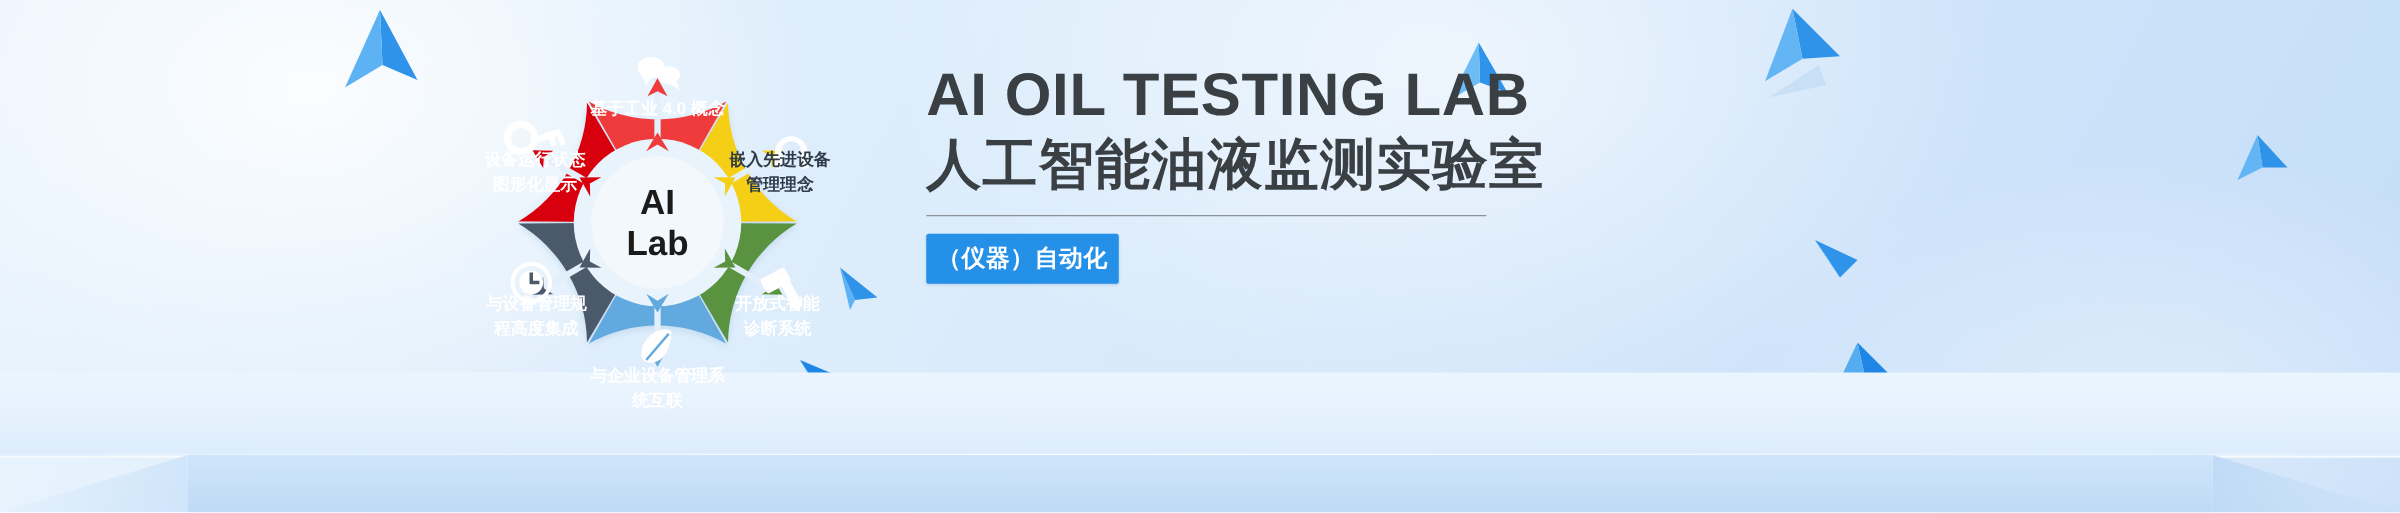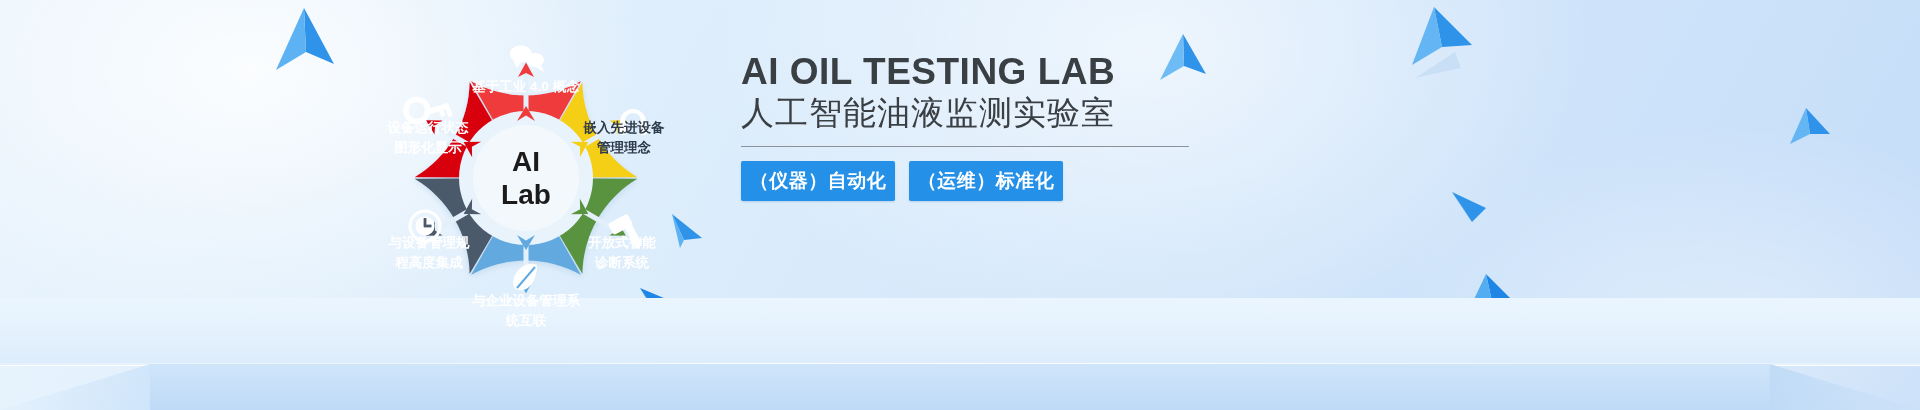--- a/index.html
+++ b/index.html
@@ -46,25 +46,25 @@
   .tri svg{display:block;overflow:visible;}
 
   
   #wheel-wrap{position:absolute;left:356px;top:8px;width:340px;height:340px;}
   #wheel-wrap svg{display:block;}
   .seg-label{font-family:"Liberation Sans","DejaVu Sans",sans-serif;font-weight:bold;}
 
   
   #content{position:absolute;left:741px;top:52px;width:700px;}
   .title-en{
-    font-size:37px;font-weight:bold;color:#3a3f44;letter-spacing:.5px;
+    font-size:48px;font-weight:bold;color:#3a3f44;letter-spacing:.5px;
     line-height:1.06;white-space:nowrap;
   }
   .title-cn{
-    font-size:33px;font-weight:normal;color:#3a3f44;letter-spacing:1px;
+    font-size:44px;font-weight:bold;color:#3a3f44;letter-spacing:1px;
     line-height:1.22;white-space:nowrap;margin-top:2px;
   }
   .divider{width:448px;height:1px;background:#8d9299;margin:13px 0 14px 0;}
   .tags{display:grid;grid-template-columns:154px 154px;gap:10px 14px;width:330px;}
   .tag{
     height:40px;border-radius:2px;background:#2490e8;
     display:flex;align-items:center;justify-content:center;
     color:#ffffff;font-size:19px;font-weight:bold;letter-spacing:.5px;
     white-space:nowrap;
     box-shadow:0 1px 2px rgba(40,110,180,.22);
@@ -304,17 +304,16 @@
       </g>
     </svg>
   </div>
 
   <div id="content">
     <div class="title-en">AI OIL TESTING LAB</div>
     <div class="title-cn">人工智能油液监测实验室</div>
     <div class="divider"></div>
     <div class="tags">
       <div class="tag">（仪器）自动化</div>
-      <div class="tag">（运维）标准化</div>
     </div>
   </div>
 
 </div>
 
 </body></html>

